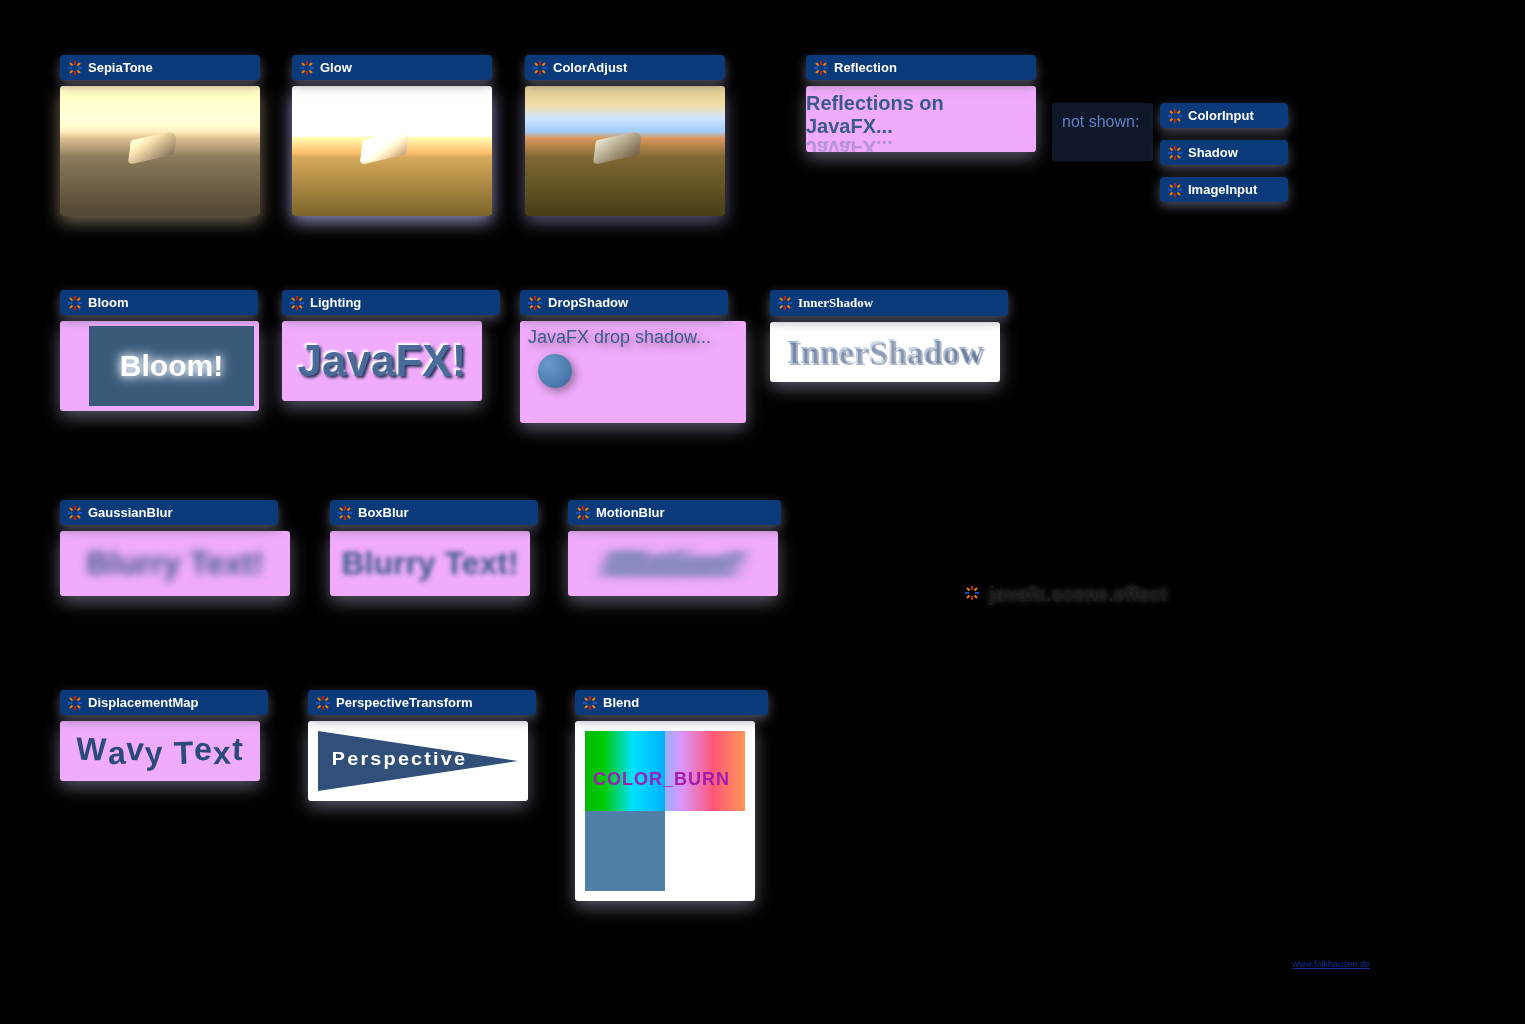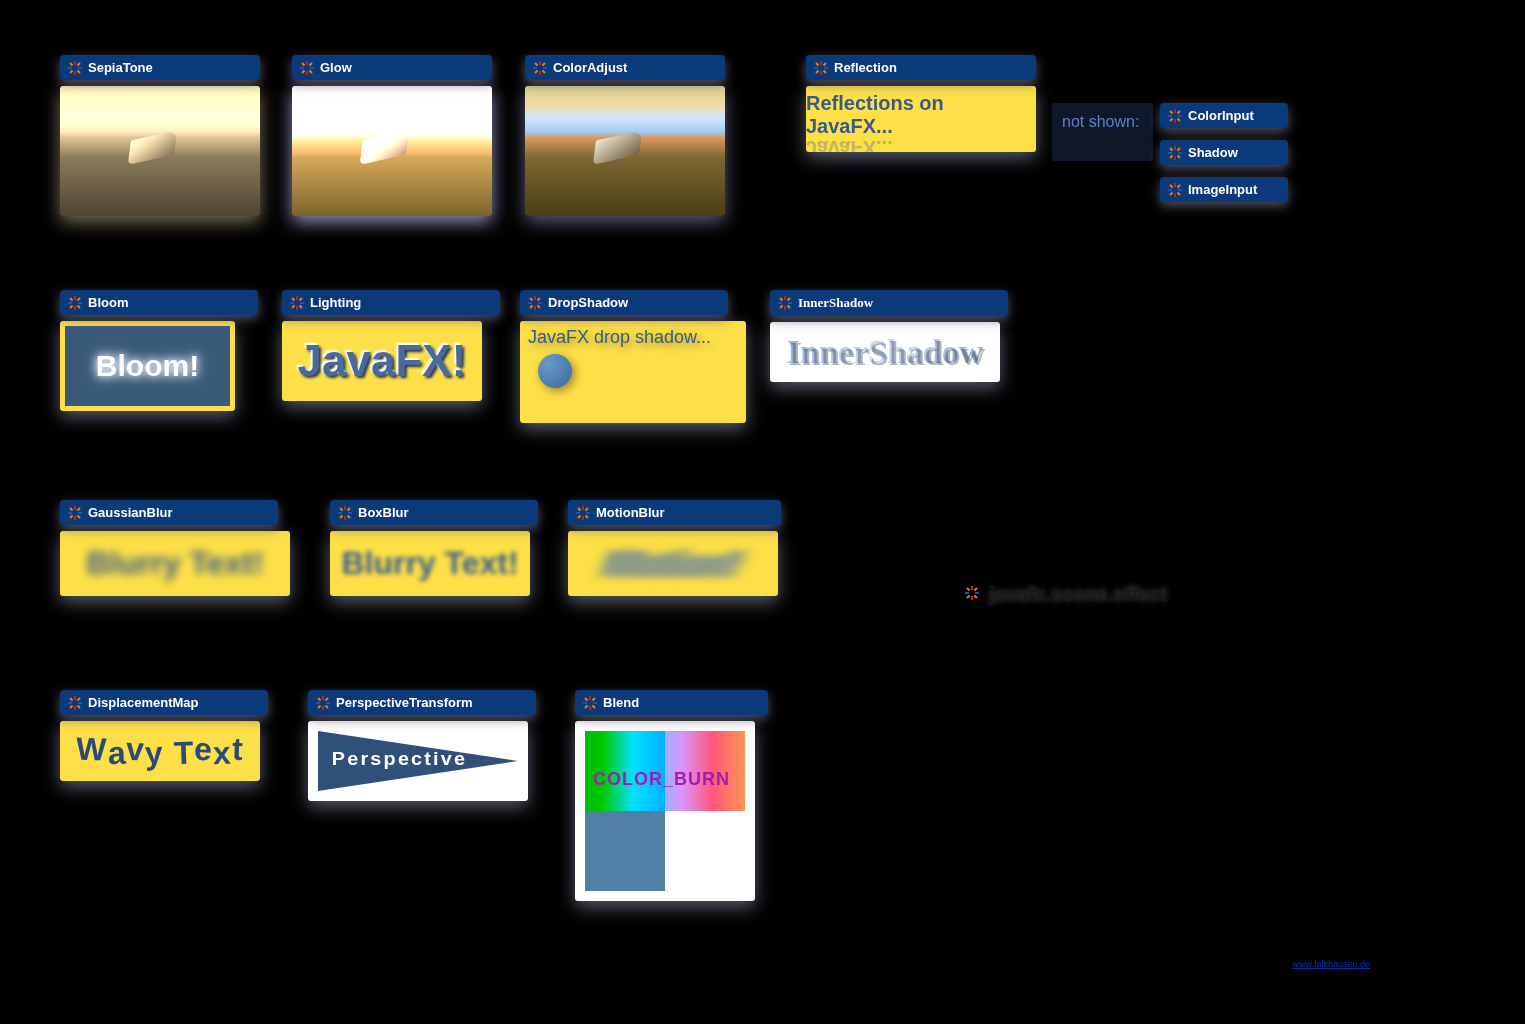--- a/index.html
+++ b/index.html
@@ -44,21 +44,21 @@
     gap: 6px;
     box-shadow: 0 4px 12px rgba(100,100,120,0.8);
     min-width: 110px;
   }
   .spark {
     width: 14px;
     height: 14px;
     flex-shrink: 0;
   }
   .body {
-    background: #fde047;
+    background: #f0abfc;
     margin-top: 6px;
     border-radius: 3px;
     box-shadow: 0 6px 18px rgba(100,100,120,0.9);
     position: relative;
     overflow: hidden;
   }
   
   .boat {
     width: 200px;
     height: 130px;
@@ -331,21 +331,21 @@
   <span>ImageInput</span>
 </div>
 
 <div class="card" style="left:60px; top:290px;">
   <div class="hdr" style="width:180px">
     <svg class="spark">
         <use href="#spark"></use>
       </svg>
     <span>Bloom</span>
   </div>
-  <div class="body" style="width:175px;height:90px;display:flex;align-items:center;justify-content:center;">
+  <div class="body" style="width:175px;height:90px;display:flex;align-items:center;justify-content:center;padding-left:24px;">
     <div class="bloom-box">Bloom!</div>
   </div>
 </div>
 
 <div class="card" style="left:282px; top:290px;">
   <div class="hdr" style="width:200px">
     <svg class="spark">
         <use href="#spark"></use>
       </svg>
     <span>Lighting</span>

